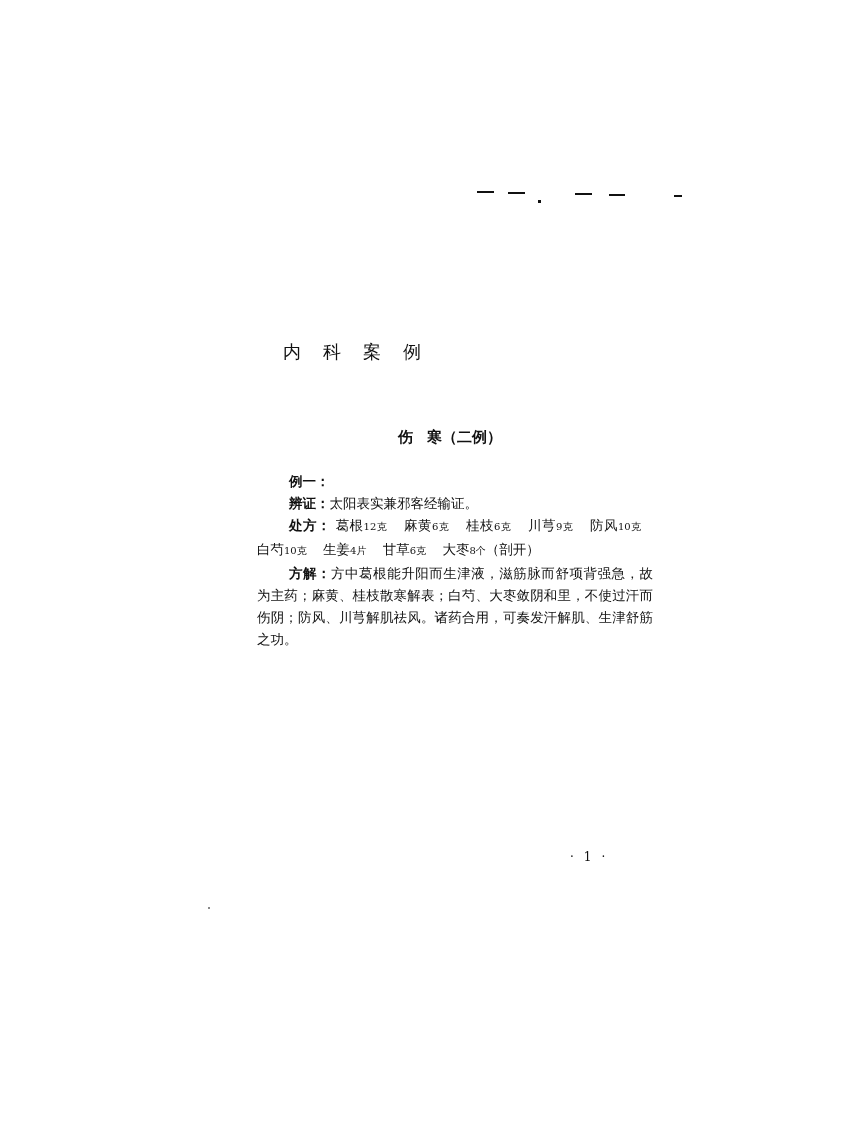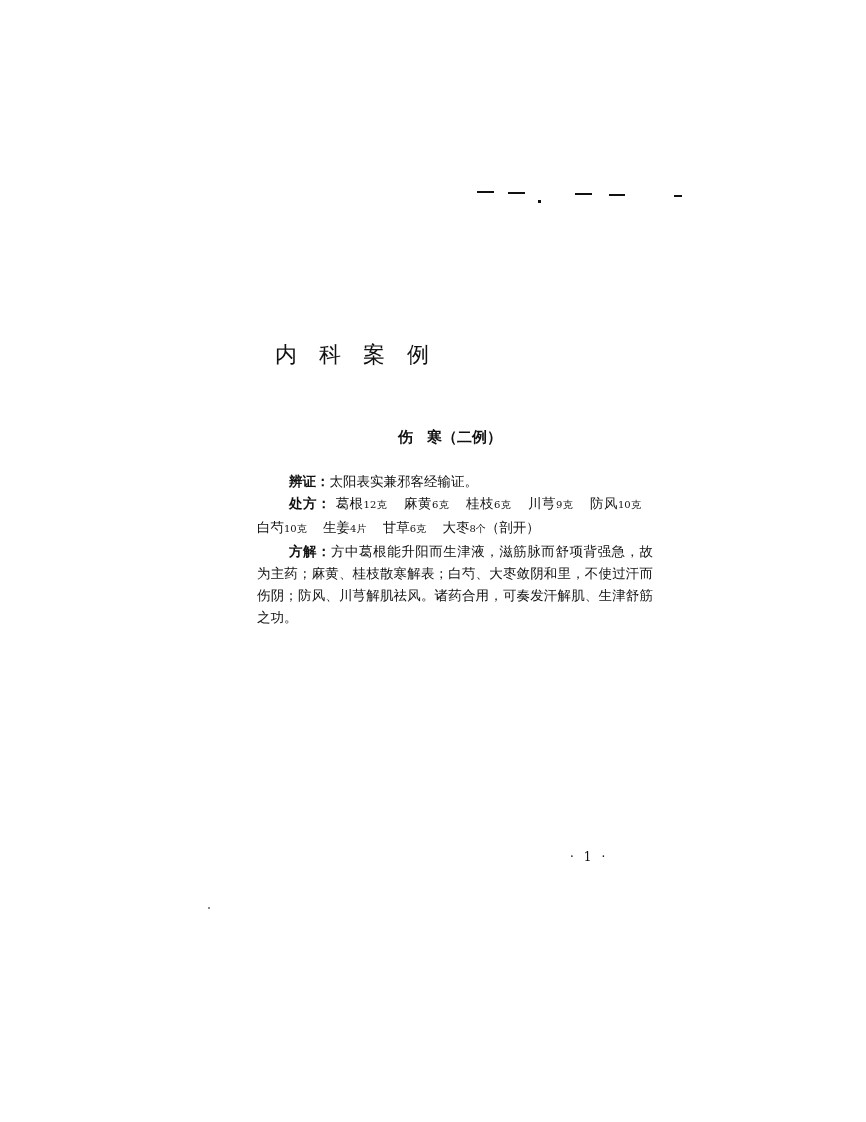--- a/index.html
+++ b/index.html
@@ -1,21 +1,21 @@
 <!DOCTYPE html>
 <html><head>
 <meta charset="utf-8">
 <style>
   html, body { margin:0; padding:0; background:#ffffff; }
   body { width:866px; height:1122px; position:relative; overflow:hidden;
          font-family: "DejaVu Serif", "Liberation Serif", serif; color:#111; }
   .dash { position:absolute; height:2px; background:#111; }
   .dot { position:absolute; width:3px; height:3px; background:#111; }
   .chapter-title { position:absolute; top:340px; left:0; width:704px; text-align:center;
-        font-size:22px; letter-spacing:22px; padding-left:22px; box-sizing:border-box; }
+        font-size:18px; letter-spacing:22px; padding-left:22px; box-sizing:border-box; }
   .section-title { position:absolute; top:428px; left:0; width:900px; text-align:center;
         font-size:15px; font-weight:bold; }
   .section-title .sp { display:inline-block; width:14px; }
   .body { position:absolute; left:257px; top:470px; width:396px; font-size:13.5px; line-height:22px; }
   .body p { margin:0; text-align:justify; }
   .body p.ind { text-indent:32px; }
   .lbl { font-weight:bold; }
   .sm { font-size:10px; }
   .herb { margin-right:12px; }
   .page-num { position:absolute; top:850px; left:570px; font-size:12px; letter-spacing:10px; }
@@ -33,20 +33,21 @@
   <div class="dash" style="left:674px;top:195px;width:8px;"></div>
 </div>
 
 <div class="chapter-title">内科案例</div>
 
 <div class="section-title">
   <span>伤</span><span class="sp"></span><span>寒</span><span>（二例）</span>
 </div>
 
 <div class="body">
+  <p class="ind"><span class="lbl">例一：</span></p>
   <p class="ind"><span class="lbl">辨证：</span><span>太阳表实兼邪客经输证。</span></p>
   <p class="ind"><span class="lbl">处方：</span>
     <span class="herb"><span>葛根</span><span class="sm">12克</span></span>
     <span class="herb"><span>麻黄</span><span class="sm">6克</span></span>
     <span class="herb"><span>桂枝</span><span class="sm">6克</span></span>
     <span class="herb"><span>川芎</span><span class="sm">9克</span></span>
     <span class="herb"><span>防风</span><span class="sm">10克</span></span>
     <span class="herb"><span>白芍</span><span class="sm">10克</span></span>
     <span class="herb"><span>生姜</span><span class="sm">4片</span></span>
     <span class="herb"><span>甘草</span><span class="sm">6克</span></span>

